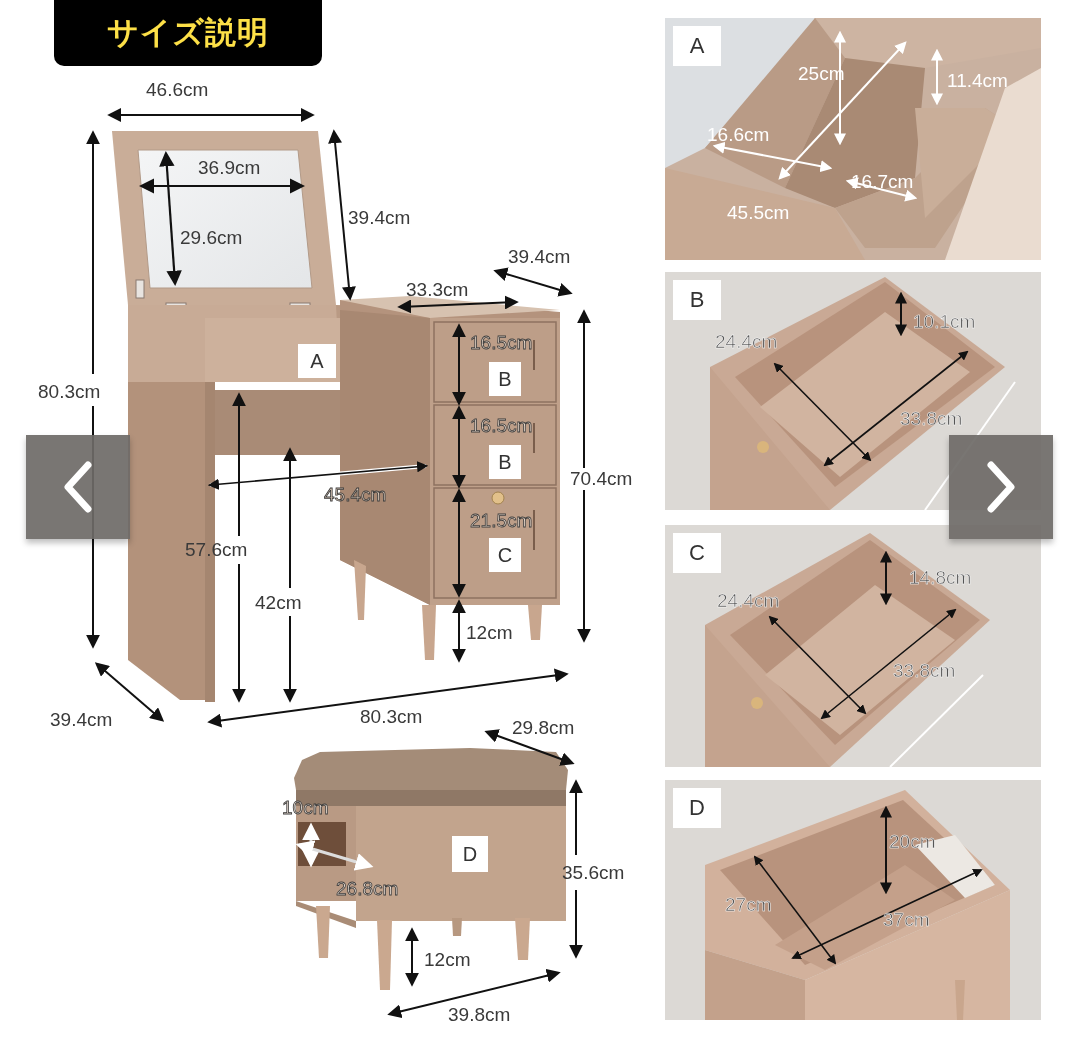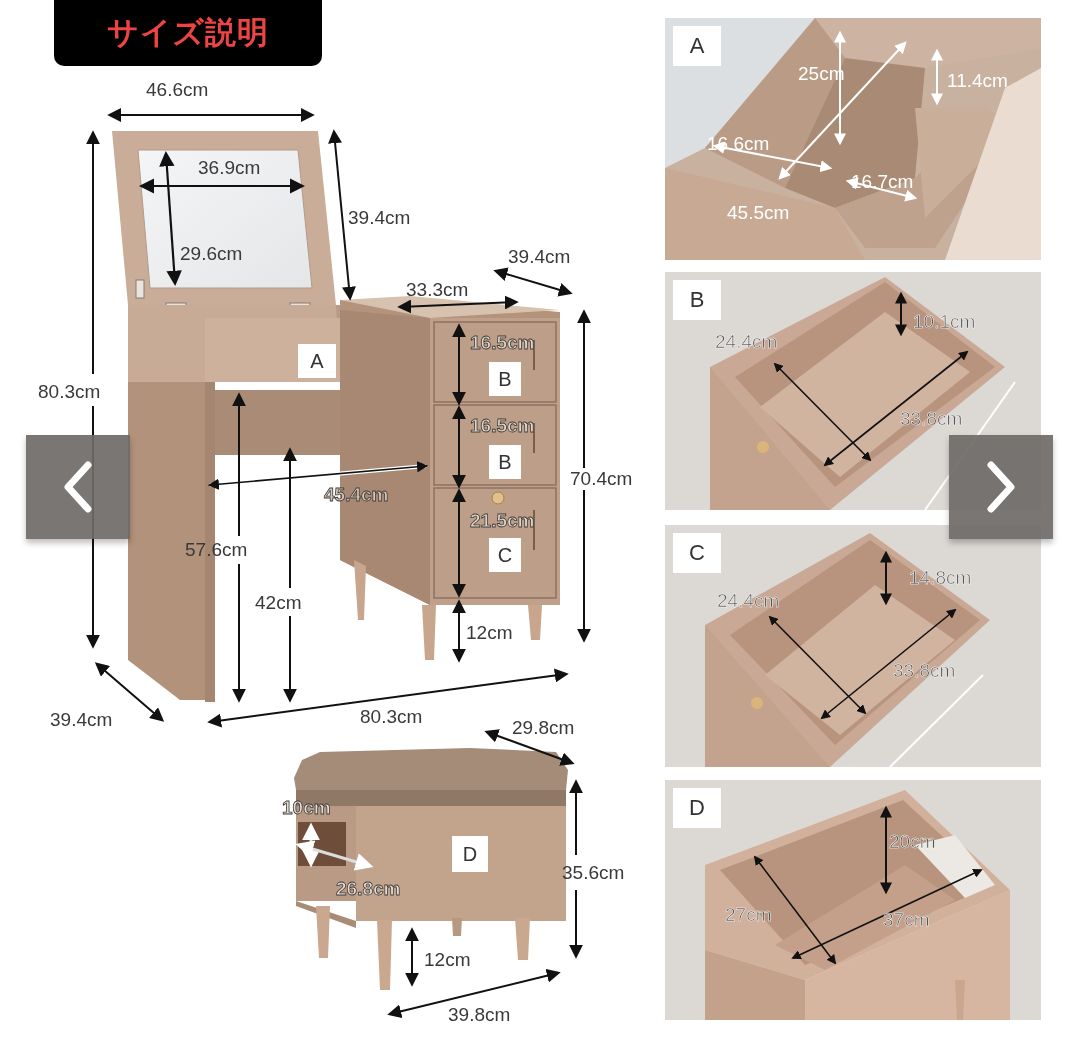--- a/index.html
+++ b/index.html
@@ -1,20 +1,20 @@
 <!DOCTYPE html>
 <html><head>
 <meta charset="utf-8">
 <style>
   html,body{margin:0;padding:0;}
   body{width:1080px;height:1046px;background:#ffffff;position:relative;overflow:hidden;font-family:"Liberation Sans","DejaVu Sans",sans-serif;}
   .abs{position:absolute;}
-  .title-badge{position:absolute;left:54px;top:0;width:268px;height:66px;background:#000;border-radius:0 0 10px 10px;color:#ef4444;font-family:"DejaVu Sans",sans-serif;font-weight:bold;font-size:31px;display:flex;align-items:center;justify-content:center;letter-spacing:1px;}
+  .title-badge{position:absolute;left:54px;top:0;width:268px;height:66px;background:#000;border-radius:0 0 10px 10px;color:#fde047;font-family:"DejaVu Sans",sans-serif;font-weight:bold;font-size:31px;display:flex;align-items:center;justify-content:center;letter-spacing:1px;}
   .dim{position:absolute;font-size:19px;color:#3a3a3a;white-space:nowrap;line-height:1;}
-  .dim.outlined{color:#d8c6b6;font-weight:bold;-webkit-text-stroke:0.8px #3a3a3a;}
+  .dim.outlined{color:#d8c6b6;-webkit-text-stroke:0.8px #3a3a3a;}
   .label-box{position:absolute;background:#fff;color:#333;font-size:20px;display:flex;align-items:center;justify-content:center;}
   .thumb{position:absolute;left:665px;width:376px;overflow:hidden;}
   .thumb svg{position:absolute;left:0;top:0;}
   .thumb .tlabel{position:absolute;left:8px;top:8px;width:48px;height:40px;background:#fff;font-size:22px;color:#333;display:flex;align-items:center;justify-content:center;}
   .thumb .tdim{position:absolute;font-size:19px;white-space:nowrap;line-height:1;}
   .tdim.white{color:#fff;text-align:center;}
   .tdim.dark{color:#555;text-align:right;-webkit-text-stroke:0.5px #fff;}
   .nav-btn{position:absolute;width:104px;height:104px;background:rgba(110,106,103,0.92);display:flex;align-items:center;justify-content:center;box-shadow:0 4px 6px rgba(0,0,0,0.25);cursor:pointer;}
 </style>
 </head>
@@ -122,21 +122,21 @@
   <line x1="576" y1="782" x2="576" y2="855" stroke="#111" stroke-width="2" marker-start="url(#ah)"></line>
   <line x1="576" y1="890" x2="576" y2="956" stroke="#111" stroke-width="2" marker-end="url(#ah)"></line>
   <line x1="412" y1="930" x2="412" y2="984" stroke="#111" stroke-width="2" marker-start="url(#ah)" marker-end="url(#ah)"></line>
   <line x1="390" y1="1014" x2="558" y2="973" stroke="#111" stroke-width="2" marker-start="url(#ah)" marker-end="url(#ah)"></line>
   <line x1="311" y1="826" x2="311" y2="864" stroke="#ddd" stroke-width="3" marker-start="url(#ahw)" marker-end="url(#ahw)"></line>
   <line x1="299" y1="845" x2="370" y2="866" stroke="#ddd" stroke-width="3" marker-start="url(#ahw)" marker-end="url(#ahw)"></line>
 </svg>
 
 <div class="dim" style="left:146px;top:80px">46.6cm</div>
 <div class="dim" style="left:198px;top:158px">36.9cm</div>
-<div class="dim" style="left:180px;top:244px">29.6cm</div>
+<div class="dim" style="left:180px;top:228px">29.6cm</div>
 <div class="dim" style="left:348px;top:208px">39.4cm</div>
 <div class="dim" style="left:508px;top:247px">39.4cm</div>
 <div class="dim" style="left:406px;top:280px">33.3cm</div>
 <div class="dim outlined" style="left:470px;top:333px;color:#e6d6c8">16.5cm</div>
 <div class="dim outlined" style="left:470px;top:416px;color:#e6d6c8">16.5cm</div>
 <div class="dim outlined" style="left:470px;top:511px;color:#e6d6c8">21.5cm</div>
 <div class="dim" style="left:570px;top:469px">70.4cm</div>
 <div class="dim" style="left:466px;top:623px">12cm</div>
 <div class="dim" style="left:38px;top:382px">80.3cm</div>
 <div class="dim outlined" style="left:324px;top:485px">45.4cm</div>
@@ -176,21 +176,21 @@
     <polygon points="340,70 376,50 376,242 280,242" fill="#eadcd0"></polygon>
     <line x1="175" y1="15" x2="175" y2="125" stroke="#fff" stroke-width="2" marker-start="url(#wa)" marker-end="url(#wa)"></line>
     <line x1="272" y1="33" x2="272" y2="85" stroke="#fff" stroke-width="2" marker-start="url(#wa)" marker-end="url(#wa)"></line>
     <line x1="50" y1="128" x2="165" y2="150" stroke="#fff" stroke-width="2" marker-start="url(#wa)" marker-end="url(#wa)"></line>
     <line x1="115" y1="160" x2="240" y2="25" stroke="#fff" stroke-width="2" marker-start="url(#wa)" marker-end="url(#wa)"></line>
     <line x1="183" y1="163" x2="250" y2="180" stroke="#fff" stroke-width="2" marker-start="url(#wa)" marker-end="url(#wa)"></line>
   </svg>
   <div class="tlabel">A</div>
   <div class="tdim white" style="left:133px;top:46px">25cm</div>
   <div class="tdim white" style="left:282px;top:53px">11.4cm</div>
-  <div class="tdim white" style="left:42px;top:116px">16.6cm</div>
+  <div class="tdim white" style="left:42px;top:107px">16.6cm</div>
   <div class="tdim white" style="left:186px;top:154px">16.7cm</div>
   <div class="tdim white" style="left:62px;top:185px">45.5cm</div>
 </div>
 
 <div class="thumb" style="top:272px;height:238px">
   <svg width="376" height="238">
     <defs>
       <marker id="ba" viewBox="0 0 10 10" refX="8" refY="5" markerWidth="6" markerHeight="6" orient="auto-start-reverse">
           <path d="M0,0 L10,5 L0,10 z" fill="#111"></path>
         </marker>
@@ -250,21 +250,21 @@
     <polygon points="250,65 290,55 330,105 300,118" fill="#ece8e3"></polygon>
     <polygon points="140,200 345,110 345,240 140,240" fill="#d6b6a1"></polygon>
     <polygon points="40,170 140,200 140,240 40,240" fill="#c3a18b"></polygon>
     <polygon points="290,200 300,200 298,240 292,240" fill="#c9a68d"></polygon>
     <line x1="221" y1="28" x2="221" y2="112" stroke="#111" stroke-width="2" marker-start="url(#da)" marker-end="url(#da)"></line>
     <line x1="90" y1="77" x2="170" y2="183" stroke="#111" stroke-width="1.6" marker-start="url(#da)" marker-end="url(#da)"></line>
     <line x1="128" y1="178" x2="316" y2="90" stroke="#111" stroke-width="1.6" marker-start="url(#da)" marker-end="url(#da)"></line>
   </svg>
   <div class="tlabel">D</div>
   <div class="tdim dark" style="left:224px;top:52px">20cm</div>
-  <div class="tdim dark" style="left:60px;top:125px">27cm</div>
+  <div class="tdim dark" style="left:60px;top:115px">27cm</div>
   <div class="tdim dark" style="left:218px;top:130px">37cm</div>
 </div>
 
 <div class="nav-btn" style="left:26px;top:435px">
   <svg width="40" height="60" viewBox="0 0 40 60">
     <polyline points="30,8 10,30 30,52" fill="none" stroke="#fff" stroke-width="7" stroke-linecap="round" stroke-linejoin="round"></polyline>
   </svg>
 </div>
 <div class="nav-btn" style="left:949px;top:435px">
   <svg width="40" height="60" viewBox="0 0 40 60">

